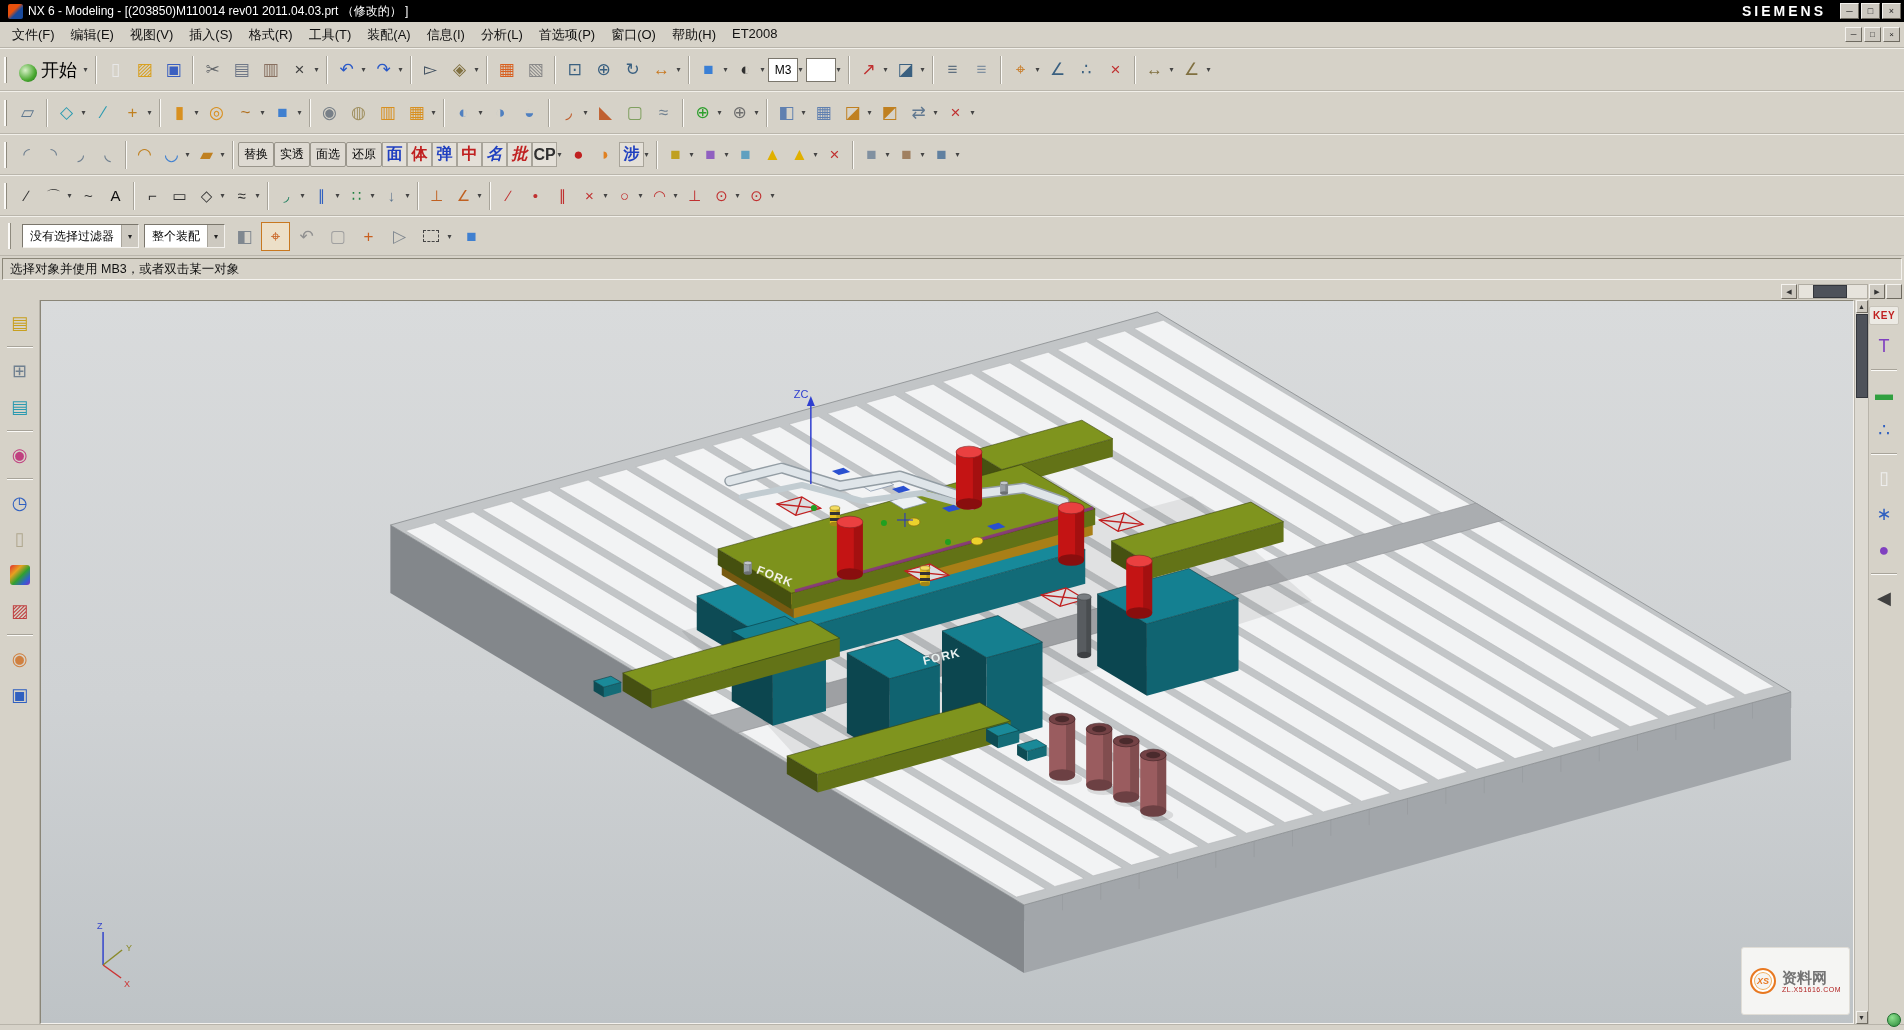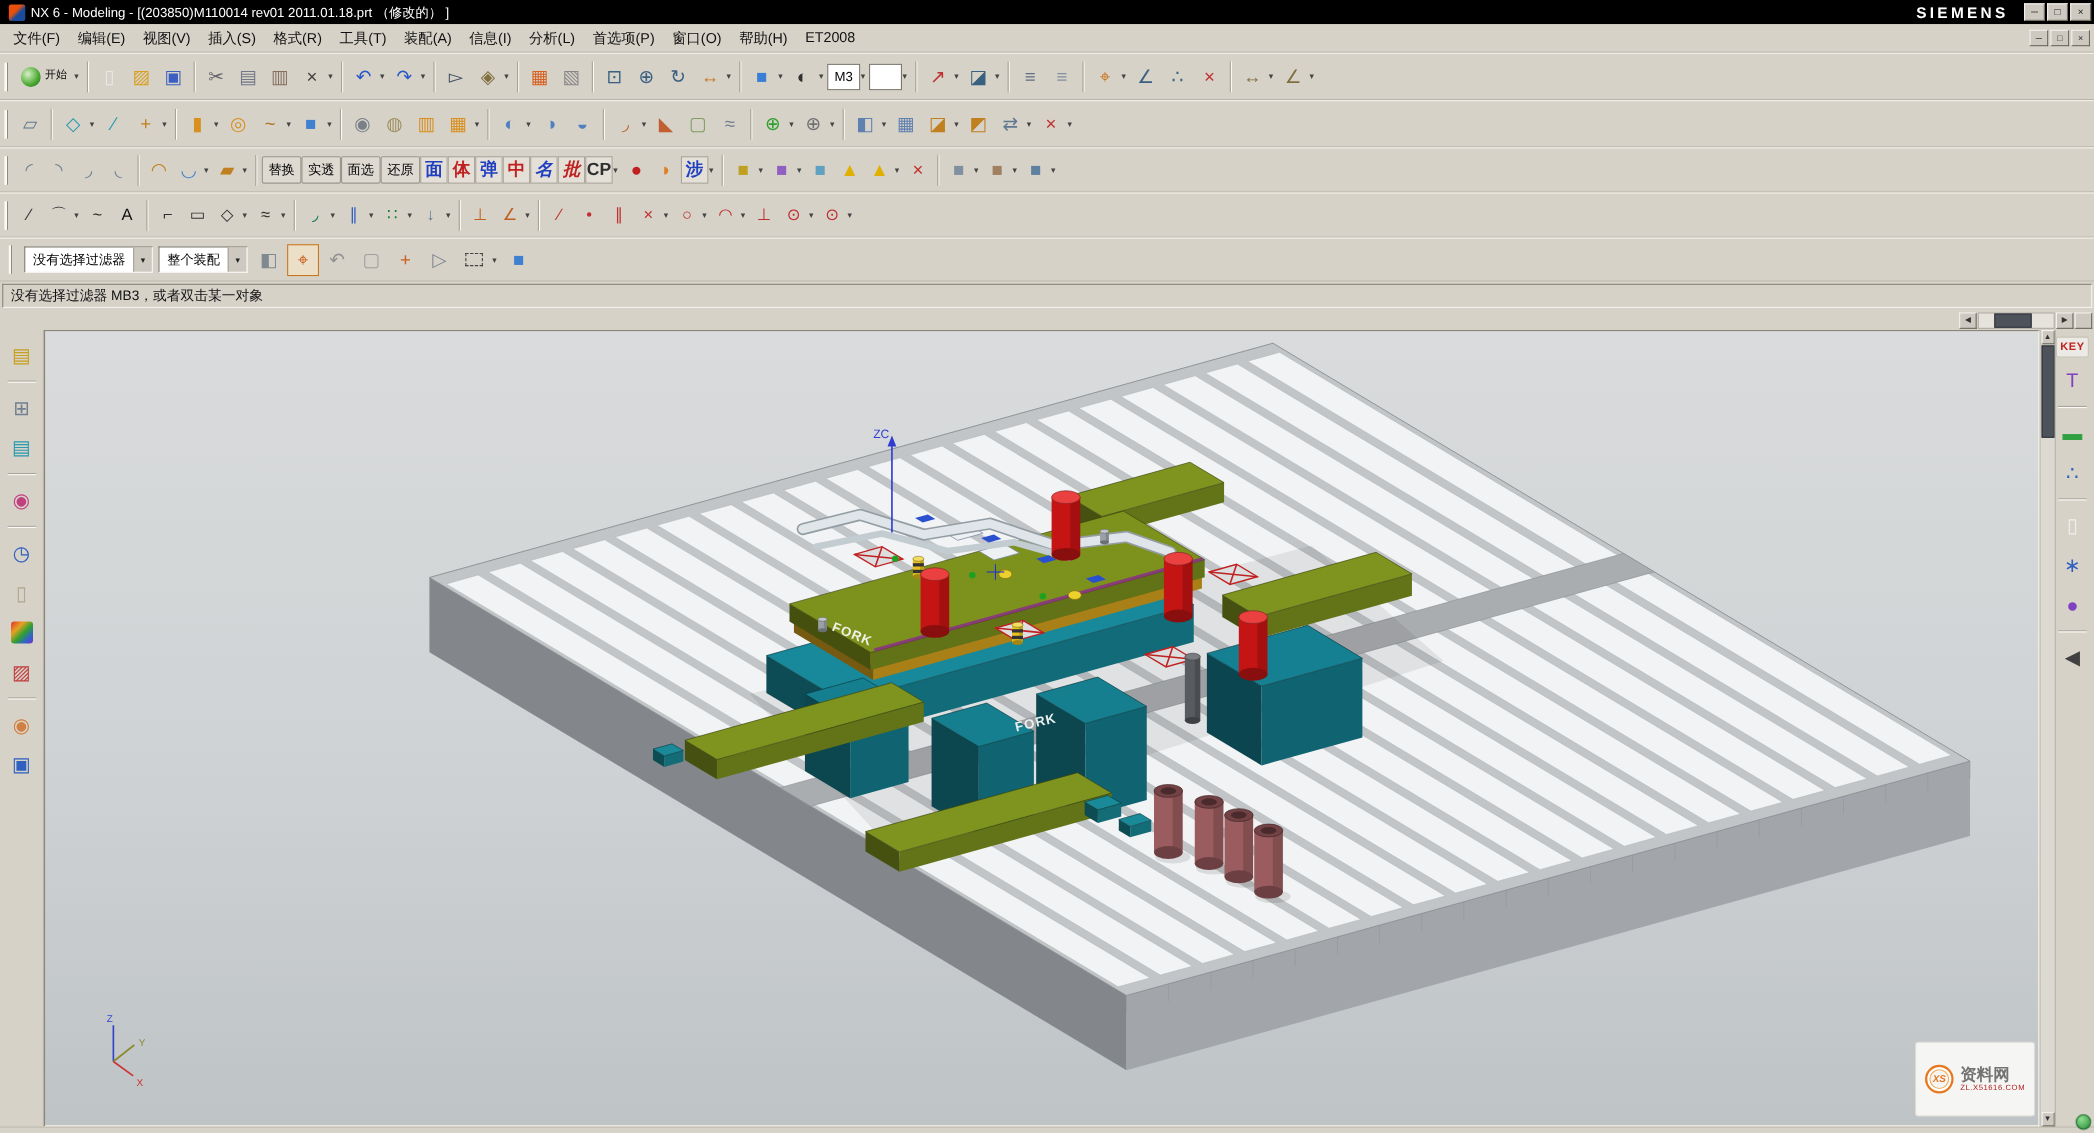--- a/index.html
+++ b/index.html
@@ -17,21 +17,21 @@
 #row1{height:43px}#row2{height:43px}#row3{height:41px}#row4{height:41px}
 .tb-handle{width:5px;height:26px;margin:0 4px 0 2px;background:linear-gradient(90deg,#fbfaf7 0 2px,#8e8a7e 2px 3px,transparent 3px)}
 .tb-sep{width:2px;height:28px;margin:0 4px;border-left:1px solid #a8a49a;border-right:1px solid #fbfaf7}
 .tb-btn{width:29px;height:29px;display:flex;align-items:center;justify-content:center;border:1px solid transparent;flex:none}
 #row3 .tb-btn,#row4 .tb-btn{width:27px;height:27px}
 .tb-btn .gi{font-size:17px;line-height:1}
 #row4 .tb-btn .gi{font-size:15px}
 .tb-btn.active{border:1px solid #c87820;background:#ecdfc8}
 .tb-dd{width:11px;height:29px;display:flex;align-items:center;justify-content:center;color:#444;margin-left:-3px;flex:none}
 .tb-dd::after{content:"▾";font-size:8px}
-.tb-start{display:flex;align-items:flex-start;gap:4px;padding:2px 6px;font-size:10px;flex:none}
+.tb-start{display:flex;align-items:flex-end;gap:4px;padding:2px 6px;font-size:18px;flex:none}
 .start-glyph{width:18px;height:18px;border-radius:50%;background:radial-gradient(circle at 35% 35%,#d8f0c8,#4aa830 60%,#1a6a18)}
 .tb-box{min-width:30px;height:24px;background:#fff;border:1px solid #7a766c;font-size:12px;display:flex;align-items:center;justify-content:center;padding:0 4px;flex:none}
 .tb-text{font-size:12px;padding:3px 5px;border:1px solid #9a968c;background:#dedad2;border-radius:2px;white-space:nowrap;flex:none}
 .tb-charb{width:25px;height:25px;border:1px solid #a8a49a;background:#e4e0d8;font-size:16px;font-weight:bold;display:flex;align-items:center;justify-content:center;flex:none}
 .tb-charb.script{font-style:italic;font-family:"Liberation Serif","DejaVu Serif",serif}
 .dashico::after{content:"";width:14px;height:10px;border:1px dashed #444;display:block}
 .selbar{height:40px;display:flex;align-items:center;background:#d6d2c8;border-top:1px solid #f2f0ea;border-bottom:1px solid #bab6ac;padding-left:6px;gap:5px}
 .dropdown{height:24px;background:#fff;border:1px solid;border-color:#7a766c #f4f2ee #f4f2ee #7a766c;display:flex;align-items:center}
 .dropdown .dval{padding:0 7px;font-size:12px;white-space:nowrap}
 .dropdown .darr{width:17px;height:22px;background:#cdc9c0;border-left:1px solid #a8a49a;display:flex;align-items:center;justify-content:center}
@@ -65,21 +65,21 @@
 .wm-logo{width:26px;height:26px;border-radius:50%;border:2px solid #e87820;color:#e87820;font-size:9px;font-weight:bold;font-style:italic;display:flex;align-items:center;justify-content:center;box-shadow:inset 0 0 0 2px #fff,inset 0 0 0 3px #f0b060;flex:none}
 .wm-title{font-size:15px;font-weight:bold;color:#737373;line-height:1.15}
 .wm-sub{font-size:7px;color:#b02020;letter-spacing:.5px}
 .corner-badge{position:fixed;right:3px;bottom:3px;width:14px;height:14px;border-radius:50%;background:radial-gradient(circle at 35% 30%,#8ee08e,#2a8a3a);border:1px solid #1a6a2a}
 </style>
 </head>
 <body>
 
 <div class="titlebar">
   <span class="app-icon"></span>
-  <span class="title-text">NX 6 - Modeling - [(203850)M110014 rev01 2011.01.18.prt （修改的） ]</span>
+  <span class="title-text">NX 6 - Modeling - [(203850)M110014 rev01 2011.04.03.prt （修改的） ]</span>
   <span class="brand">SIEMENS</span>
   <span id="win-buttons" style="display:flex">
       <span class="winbtn">─</span>
       <span class="winbtn">□</span>
       <span class="winbtn">×</span>
     </span>
 </div>
 
 <div class="menubar">
   <span id="menu-items" style="display:flex">
@@ -535,21 +535,21 @@
       </span>
       <span class="tb-btn dashico"></span>
       <span class="tb-dd"></span>
       <span class="tb-btn">
         <span class="gi" style="color: rgb(64, 128, 208);">■</span>
       </span>
     </span>
 </div>
 
 <div class="promptbar">
-  <div class="prompt-cell">没有选择过滤器 MB3，或者双击某一对象</div>
+  <div class="prompt-cell">选择对象并使用 MB3，或者双击某一对象</div>
 </div>
 
 <div class="scrollstrip">
   <span class="sbtn l"></span>
   <span class="htrack">
       <span class="hthumb"></span>
     </span>
   <span class="sbtn r"></span>
   <span class="corner-box"></span>
 </div>

